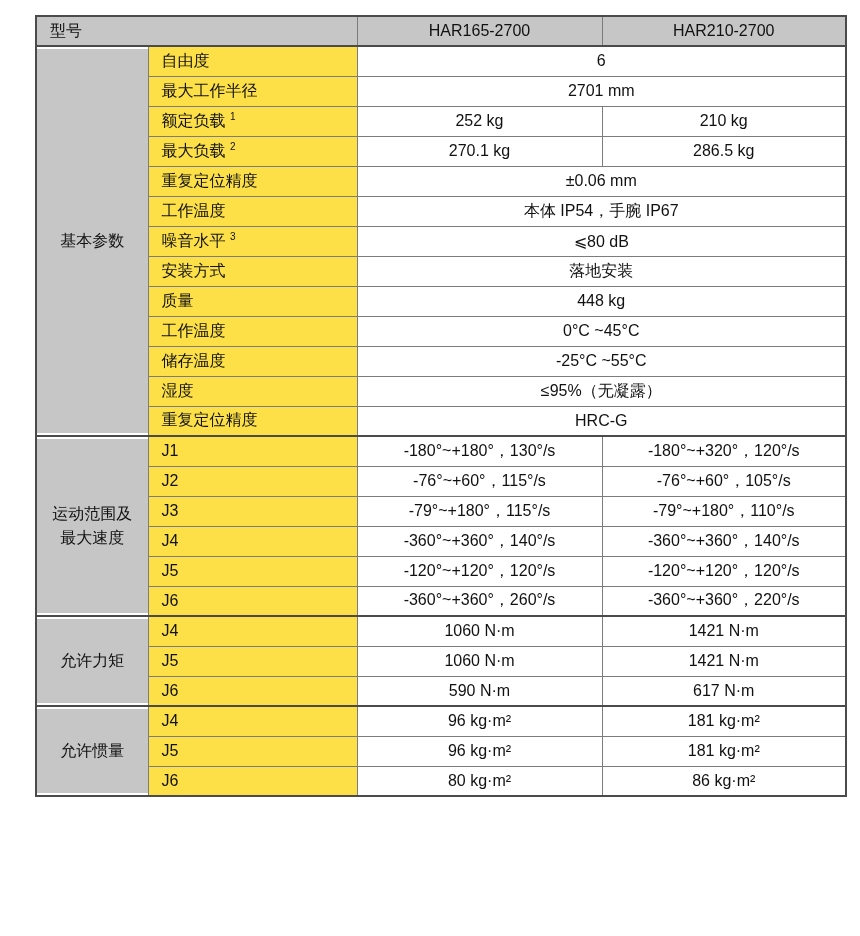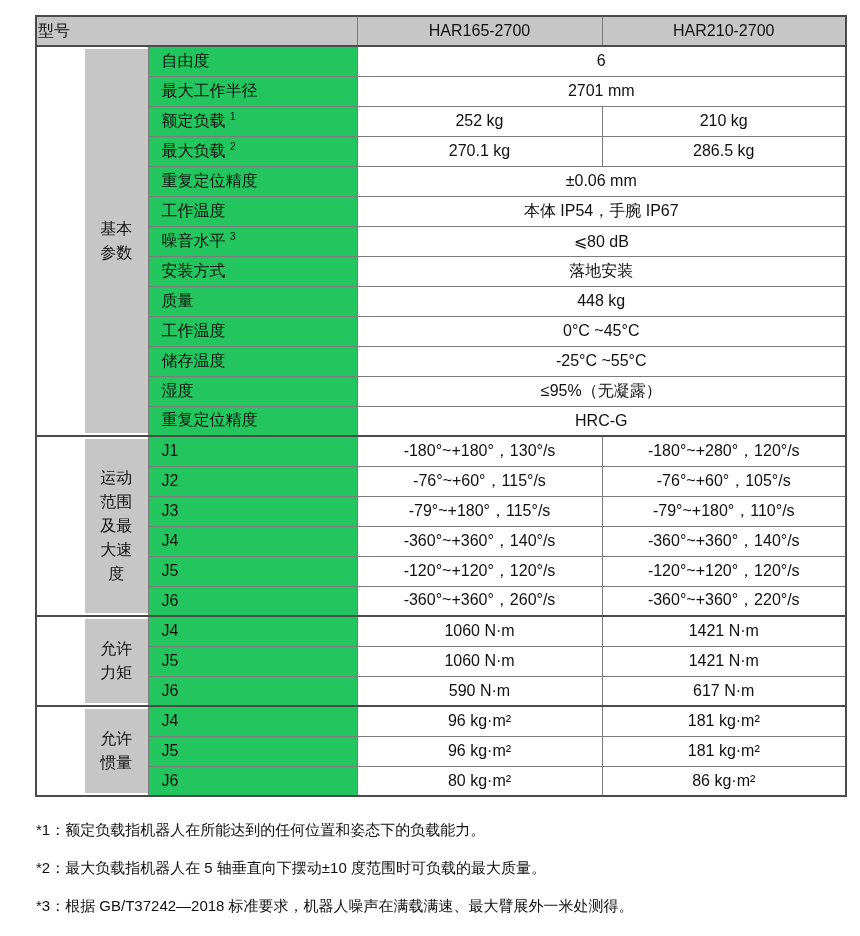--- a/index.html
+++ b/index.html
@@ -28,38 +28,37 @@
     padding: 0;
     font-weight: normal;
     vertical-align: middle;
   }
   .spec-table { border: 2px solid #4b4b4b; }
 
   thead th {
     background: #c6c6c6;
     border-bottom: 2px solid #4b4b4b;
   }
-  thead th.model-label-cell { text-align: left; padding-left: 1px; }
+  thead th.model-label-cell { text-align: left; padding-left: 13px; }
 
   tr.section-start > td { border-top: 2px solid #4b4b4b; }
 
   td.group-cell { position: relative; background: #ffffff; }
   .group-inner {
     position: absolute;
     top: 2px; bottom: 2px; left: 0; right: 0;
     background: #c6c6c6;
     display: flex; align-items: center; justify-content: center;
     text-align: center;
     line-height: 24px;
     padding: 0 11px;
-    margin-left: 48px;
   }
 
   td.label-cell {
-    background: #22c55e;
+    background: #fde047;
     text-align: left;
     padding-left: 13px;
   }
   td.label-cell sup { font-size: 10px; line-height: 0; }
 
   td.value-cell { background: #ffffff; text-align: center; }
 
   .footnotes {
     position: absolute;
     left: 36px; top: 821px;
@@ -145,21 +144,21 @@
         <tr>
           <td class="label-cell">重复定位精度</td>
           <td class="value-cell" colspan="2">HRC-G</td>
         </tr>
         <tr class="section-start">
           <td class="group-cell" rowspan="6">
             <div class="group-inner">运动范围及最大速度</div>
           </td>
           <td class="label-cell">J1</td>
           <td class="value-cell">-180°~+180°，130°/s</td>
-          <td class="value-cell">-180°~+280°，120°/s</td>
+          <td class="value-cell">-180°~+320°，120°/s</td>
         </tr>
         <tr>
           <td class="label-cell">J2</td>
           <td class="value-cell">-76°~+60°，115°/s</td>
           <td class="value-cell">-76°~+60°，105°/s</td>
         </tr>
         <tr>
           <td class="label-cell">J3</td>
           <td class="value-cell">-79°~+180°，115°/s</td>
           <td class="value-cell">-79°~+180°，110°/s</td>
@@ -211,19 +210,14 @@
           <td class="value-cell">181 kg·m²</td>
         </tr>
         <tr>
           <td class="label-cell">J6</td>
           <td class="value-cell">80 kg·m²</td>
           <td class="value-cell">86 kg·m²</td>
         </tr>
       </tbody>
   </table>
 
-  <div class="footnotes">
-    <p>*1：额定负载指机器人在所能达到的任何位置和姿态下的负载能力。</p>
-    <p>*2：最大负载指机器人在 5 轴垂直向下摆动±10 度范围时可负载的最大质量。</p>
-    <p>*3：根据 GB/T37242—2018 标准要求，机器人噪声在满载满速、最大臂展外一米处测得。</p>
-  </div>
 
 </div>
 
 </body></html>

